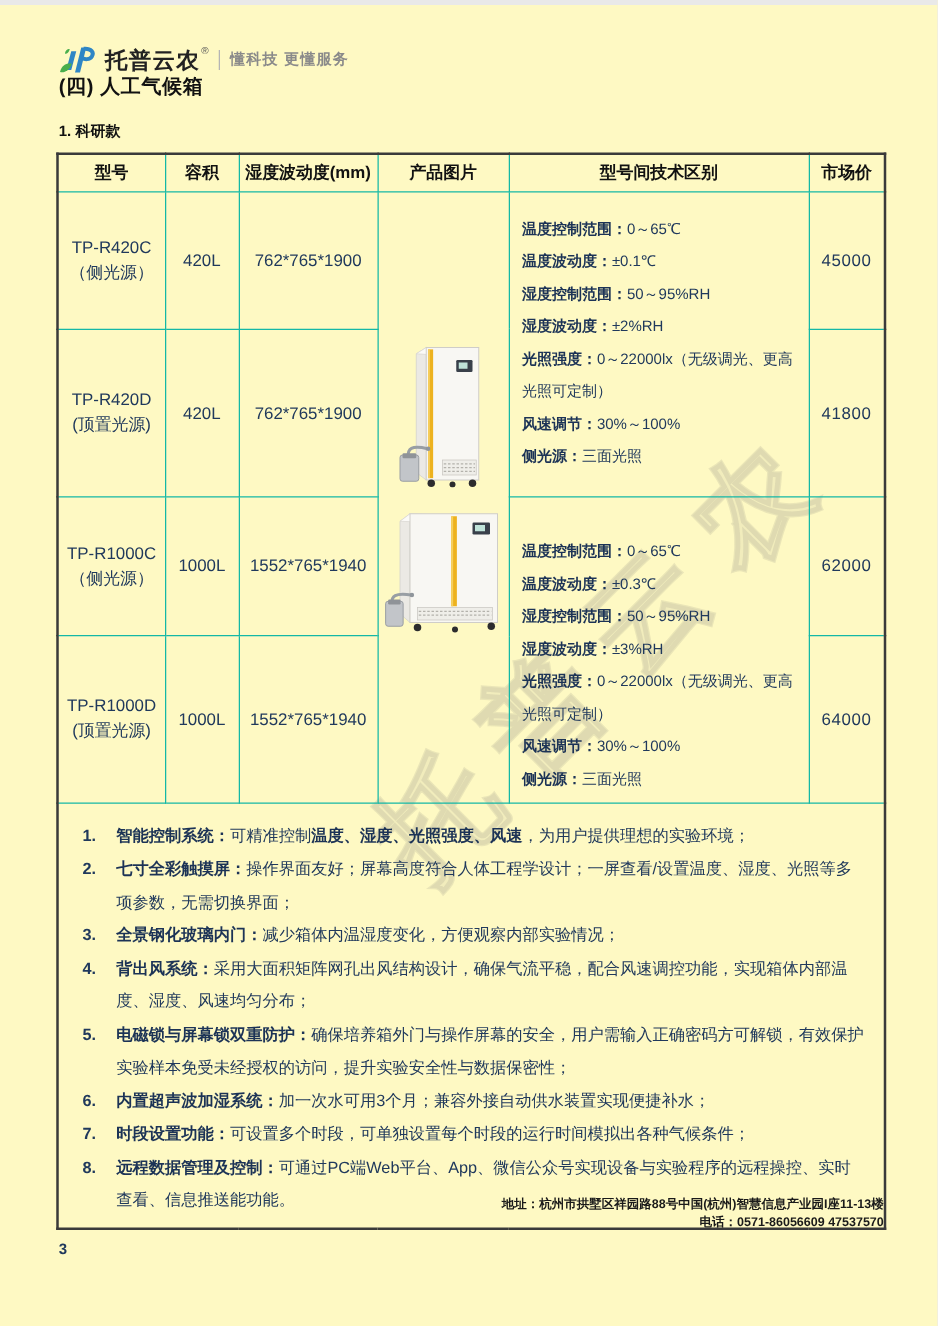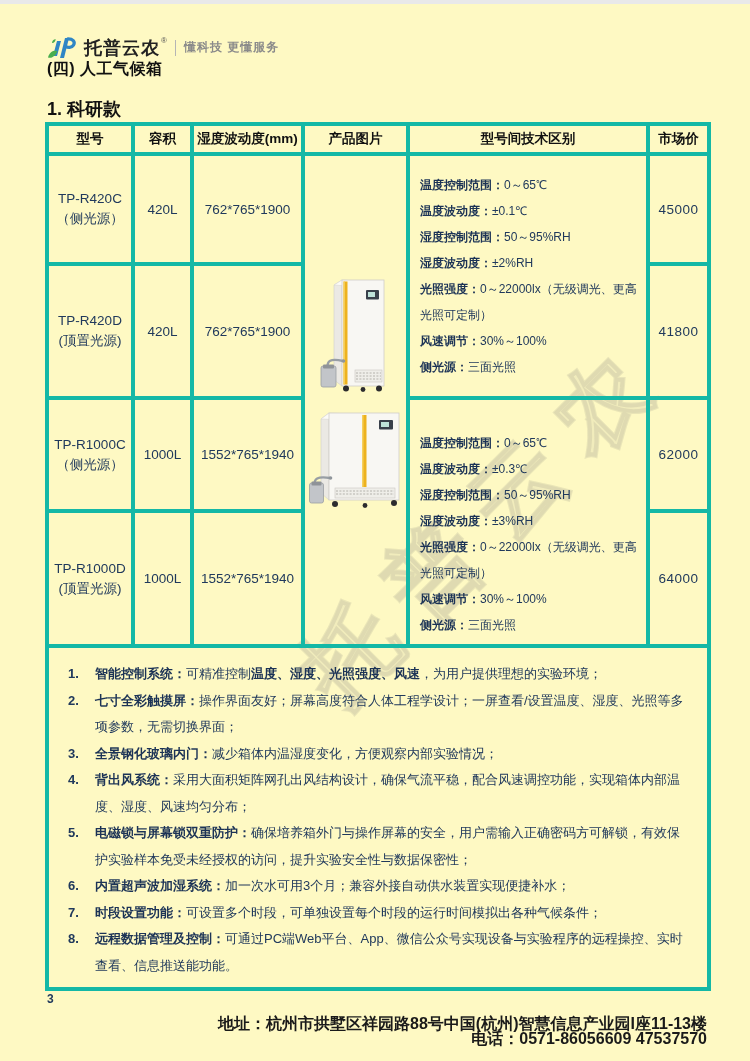--- a/index.html
+++ b/index.html
@@ -8,54 +8,54 @@
     position:relative; width:750px; height:1061px; background:#fef9c3;
     font-family:"Liberation Sans", sans-serif; overflow:hidden; margin:4px auto;
   }
   
   .brand-row { position:absolute; left:46px; top:30px; display:flex; align-items:center; }
   .brand-name { font-size:18px; font-weight:bold; color:#222; letter-spacing:1px; margin-left:6px; }
   .brand-reg { font-size:8px; color:#555; vertical-align:top; position:relative; top:-7px; margin-left:1px; }
   .brand-divider { width:1px; height:16px; background:#b5b5b5; margin:0 8px; }
   .brand-tagline { font-size:12px; color:#8a8a8a; font-weight:600; letter-spacing:1px;text-align:right; }
   .doc-title { position:absolute; left:47px; top:55px; font-size:16px; font-weight:bold; color:#111; letter-spacing:0.5px; }
-  .section-title { position:absolute; left:47px; top:93px; font-size:18px; font-weight:bold; color:#111; }
+  .section-title { position:absolute; left:47px; top:93px; font-size:12px; font-weight:bold; color:#111; }
   
   .watermark {
     position:absolute; left:175px; top:455px; width:620px; text-align:center;
     font-size:92px; font-weight:bold; letter-spacing:26px; white-space:nowrap;
     color:rgba(125,125,125,0.10);
     -webkit-text-stroke:2px rgba(110,110,110,0.14);
     transform:rotate(-45deg); transform-origin:center; pointer-events:none; z-index:0;
   }
   
   table.spec-table {
     position:absolute; left:45px; top:118px; width:662px; z-index:1;
     border-collapse:collapse; table-layout:fixed; border:2px solid #3a3a3a;
   }
-  .spec-table th, .spec-table td { border:4px solid #14b8a6; vertical-align:middle; }
+  .spec-table th, .spec-table td { border:1px solid #14b8a6; vertical-align:middle; }
   .spec-table th { font-size:13.5px; font-weight:bold; color:#111; text-align:center; }
   .spec-table td { font-size:13.5px; color:#20395c; font-weight:500; text-align:center; }
   td.model-cell .model-line { font-weight:500; line-height:20px; }
   td.model-cell .light-line { font-weight:500; line-height:20px; }
   td.img-cell { vertical-align:top; }
   .img-stack { margin-top:118px; display:flex; flex-direction:column; align-items:center; gap:16px; }
   td.spec-cell { text-align:left; padding:16px 8px 6px 10px; vertical-align:top; }
   td.spec-cell.g2 { padding-top:30px; }
   .spec-line { line-height:26px; font-size:12px; color:#20395c; }
   .spec-line b { font-weight:bold; color:#1c3356; }
   td.price-cell { font-weight:500; letter-spacing:0.5px; }
   
   td.features-cell { text-align:left; vertical-align:top; padding:13px 15px 8px 12px; }
   .feat { position:relative; padding-left:34px; font-size:13px; line-height:26.5px; color:#20395c; font-weight:500; }
   .feat .fnum { position:absolute; left:7px; font-weight:600; }
   .feat b { font-weight:bold; color:#1c3356; }
   
   .page-num { position:absolute; left:47px; top:988px; font-size:12px; color:#20395c; font-weight:600; }
-  .footer-right { position:absolute; right:43px; top:1012px; text-align:right; font-size:16px; font-weight:bold; color:#1a1a1a; line-height:15px; }
+  .footer-right { position:absolute; right:43px; top:952px; text-align:right; font-size:10px; font-weight:bold; color:#1a1a1a; line-height:15px; }
 </style>
 </head>
 <body>
 
 <div class="page">
 
   <div class="brand-row">
     <svg width="32" height="27" viewBox="0 0 32 27" aria-hidden="true">
       <path d="M7 22 L11 7 L15 7 L11 22 Z" fill="#2f86c5"></path>
       <path d="M14 24 L19 4 L23 4 L18 24 Z" fill="#2f86c5"></path>

